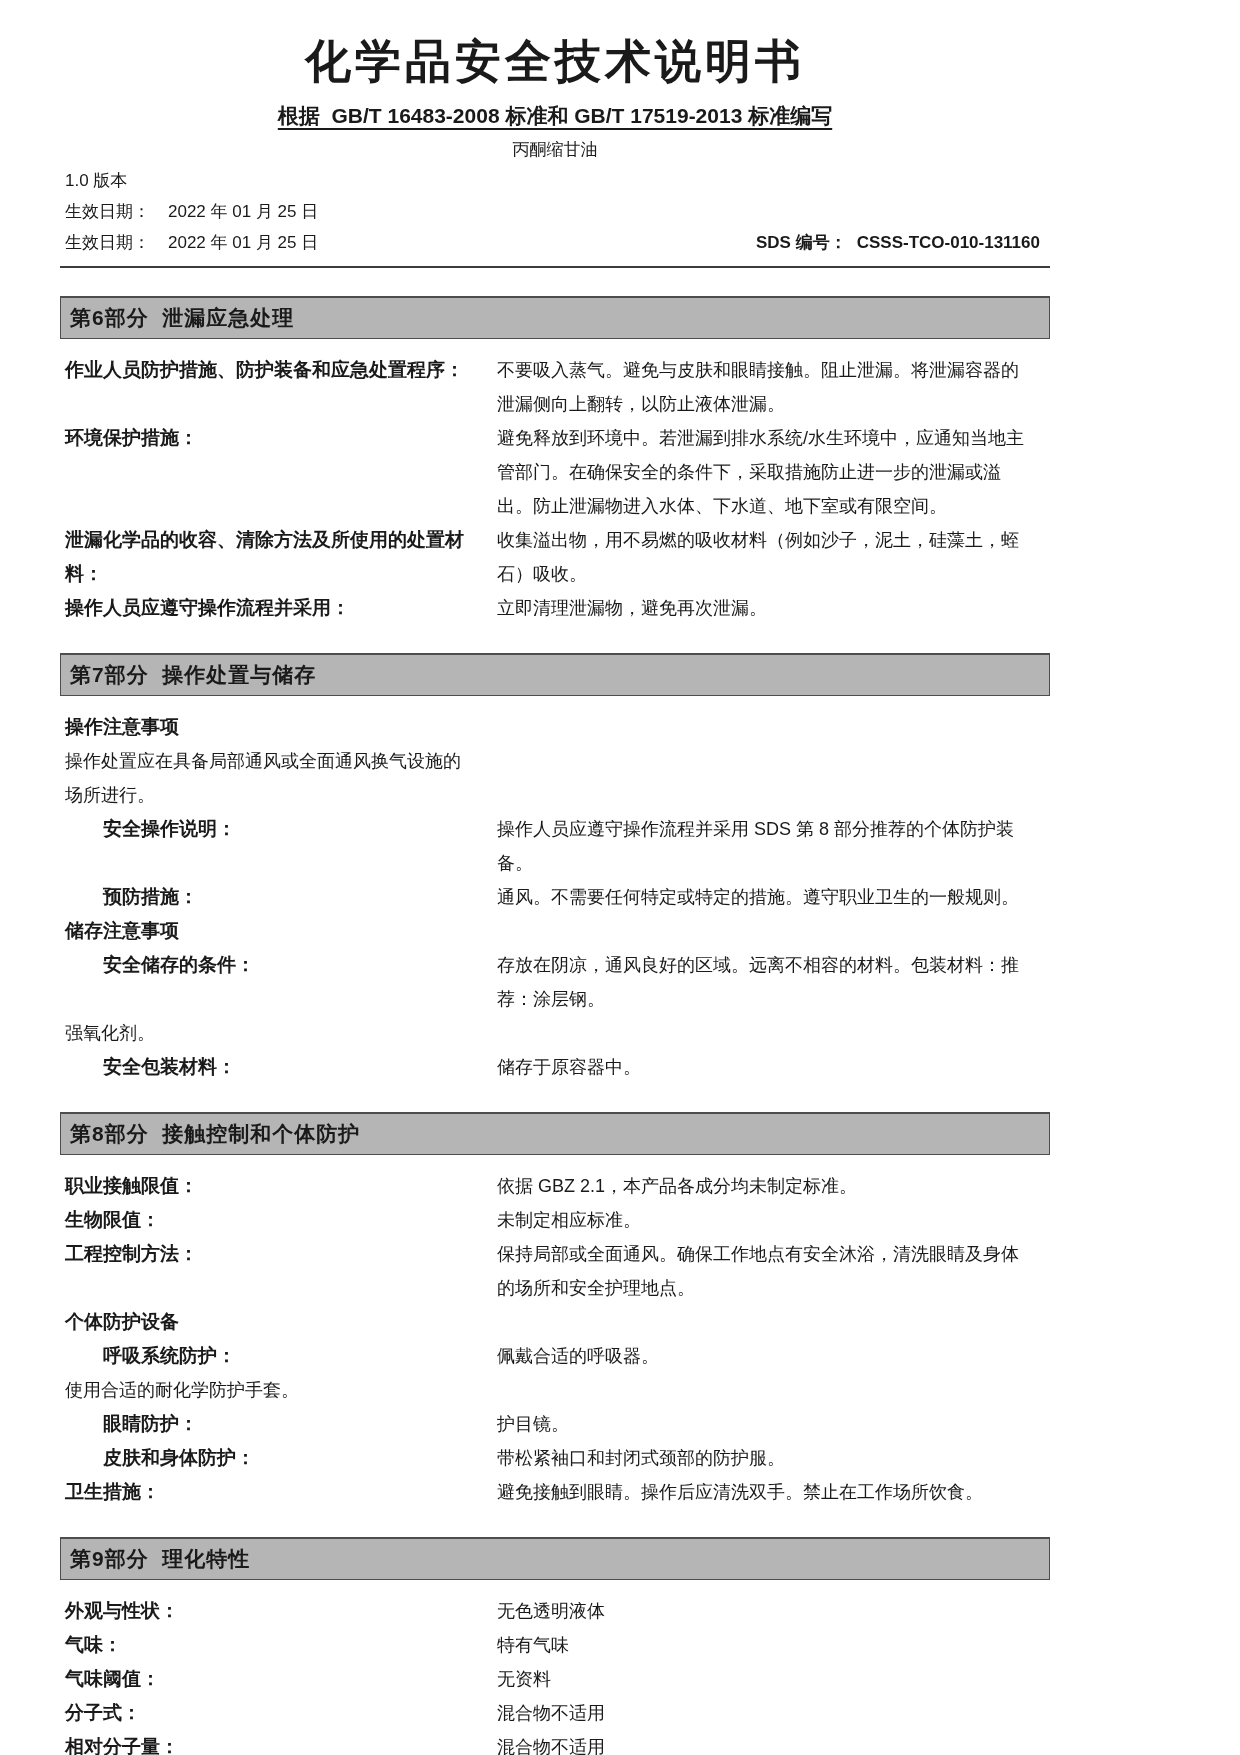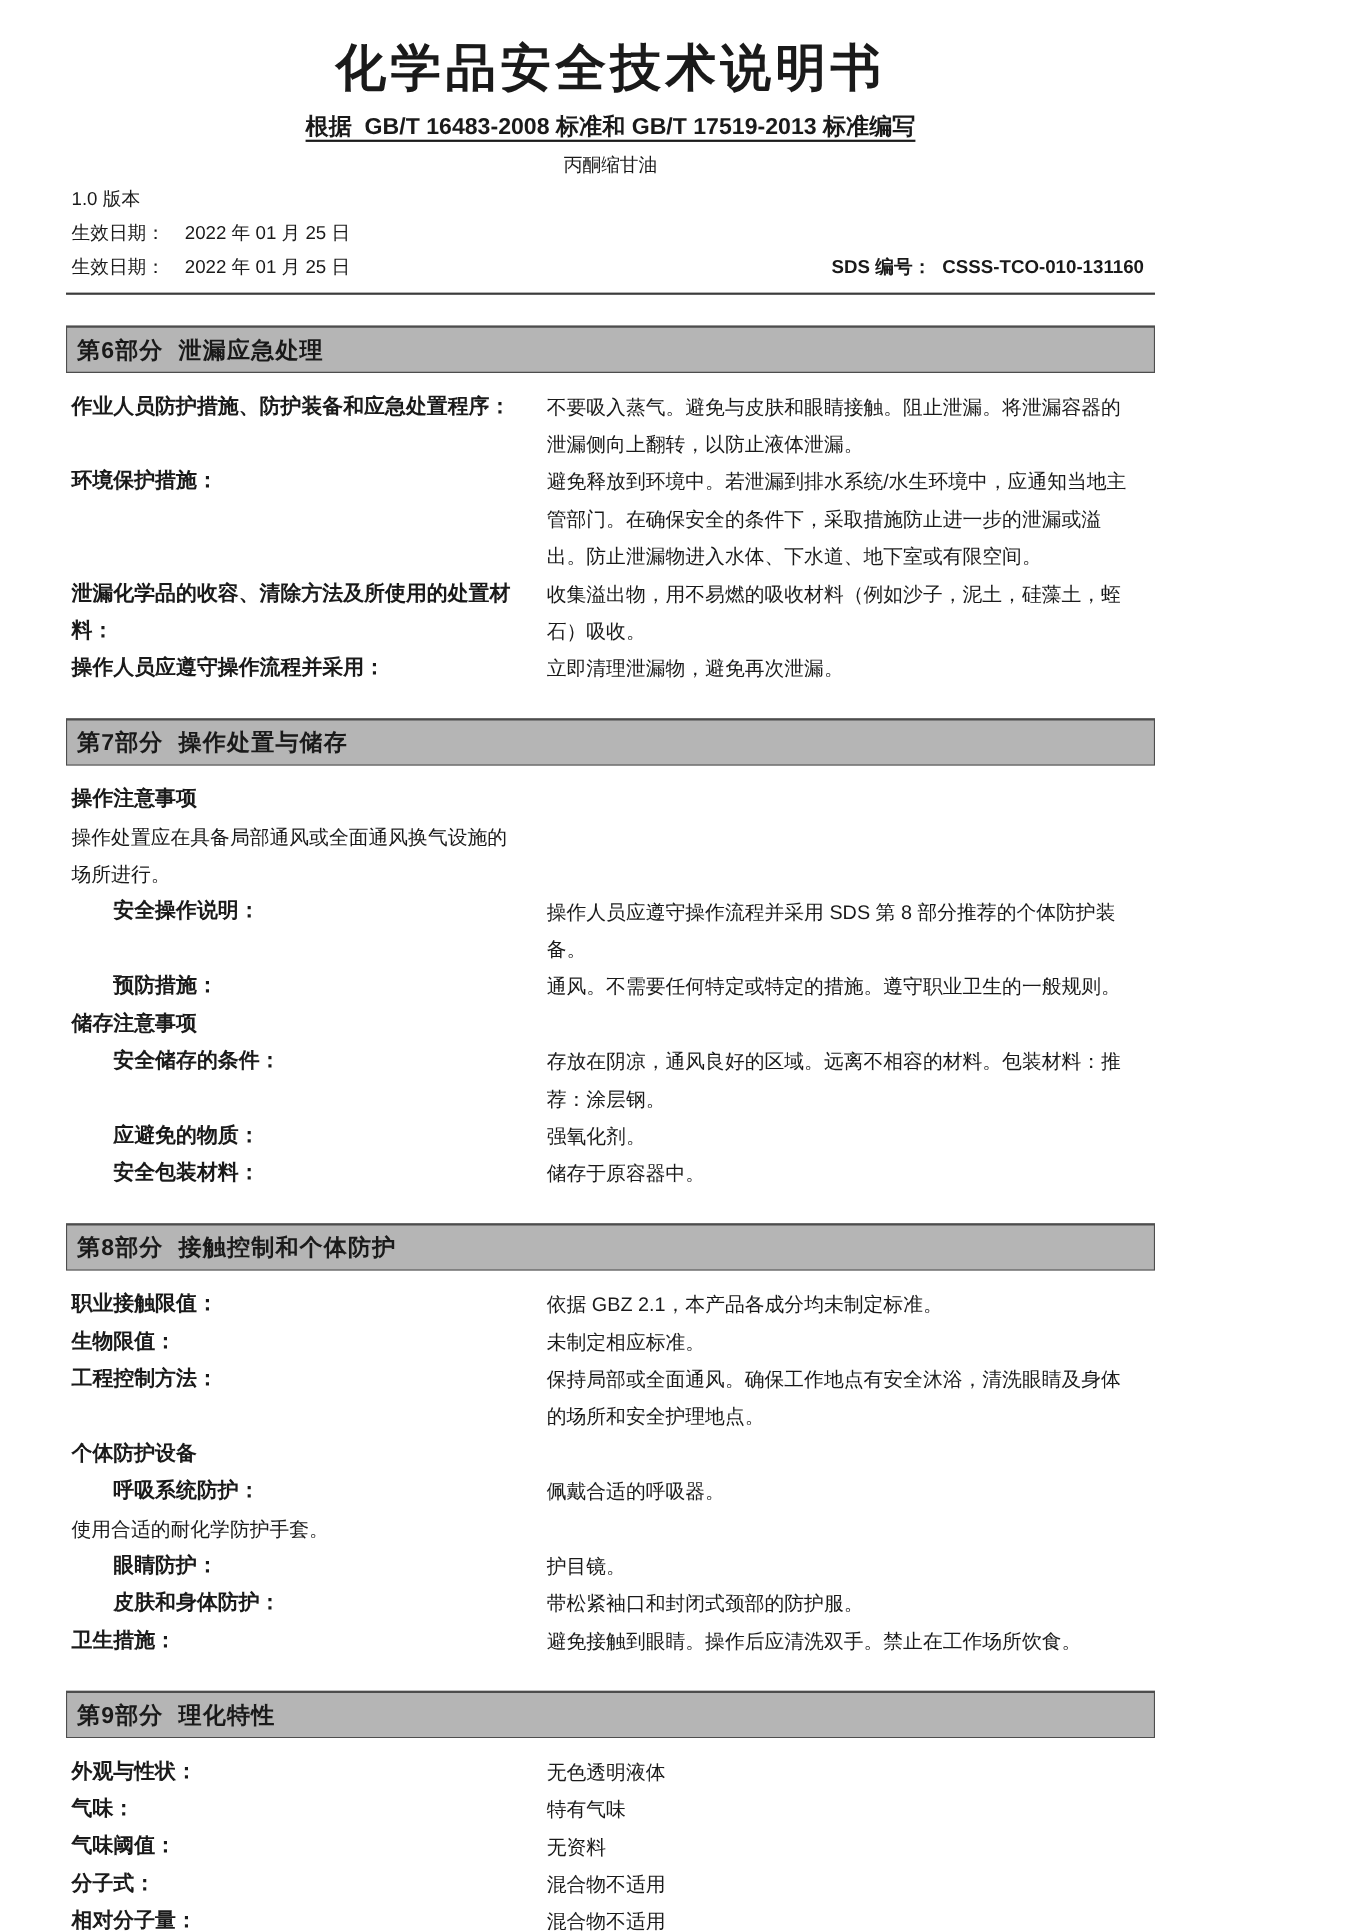--- a/index.html
+++ b/index.html
@@ -125,21 +125,20 @@
     <div class="row-label">储存注意事项</div>
 
   </div>
 
   <div class="row indent">
     <div class="row-label">安全储存的条件：</div>
     <div class="row-value">存放在阴凉，通风良好的区域。远离不相容的材料。包装材料：推荐：涂层钢。</div>
   </div>
 
   <div class="row indent">
-    <div class="row-label">应避免的物质：</div>
     <div class="row-value">强氧化剂。</div>
   </div>
 
   <div class="row indent">
     <div class="row-label">安全包装材料：</div>
     <div class="row-value">储存于原容器中。</div>
   </div>
 </div>
   </section>
 

